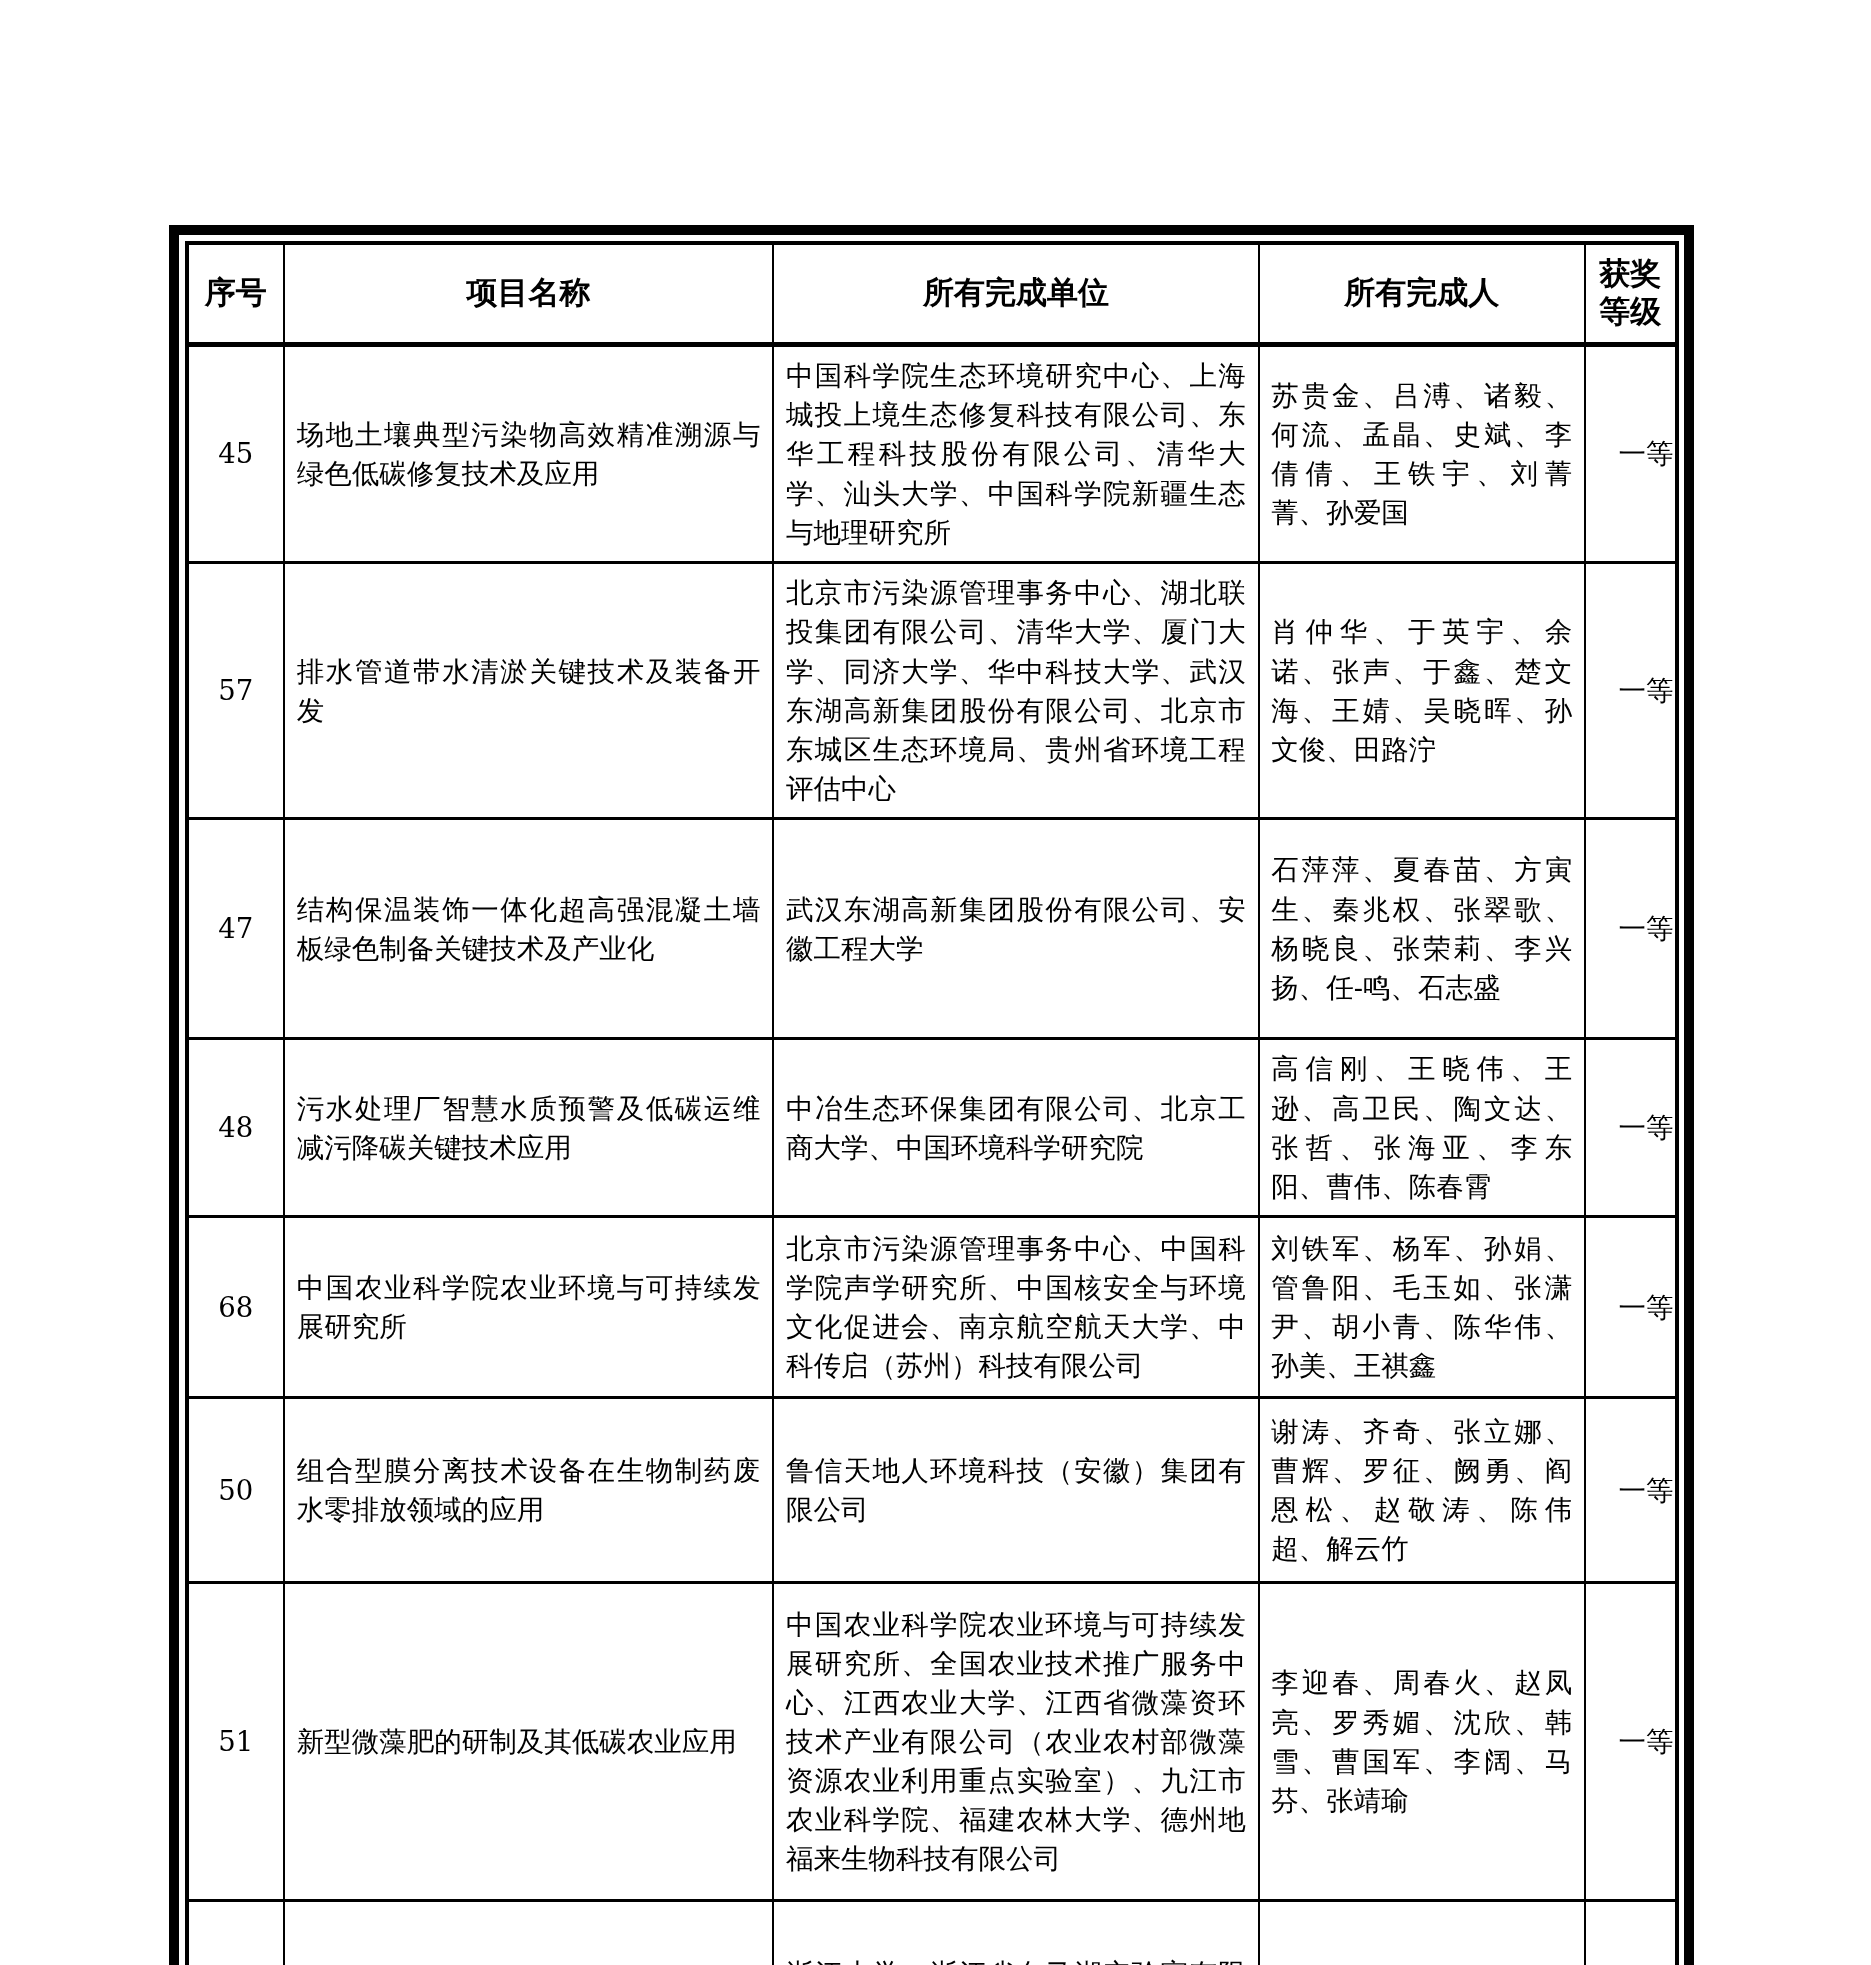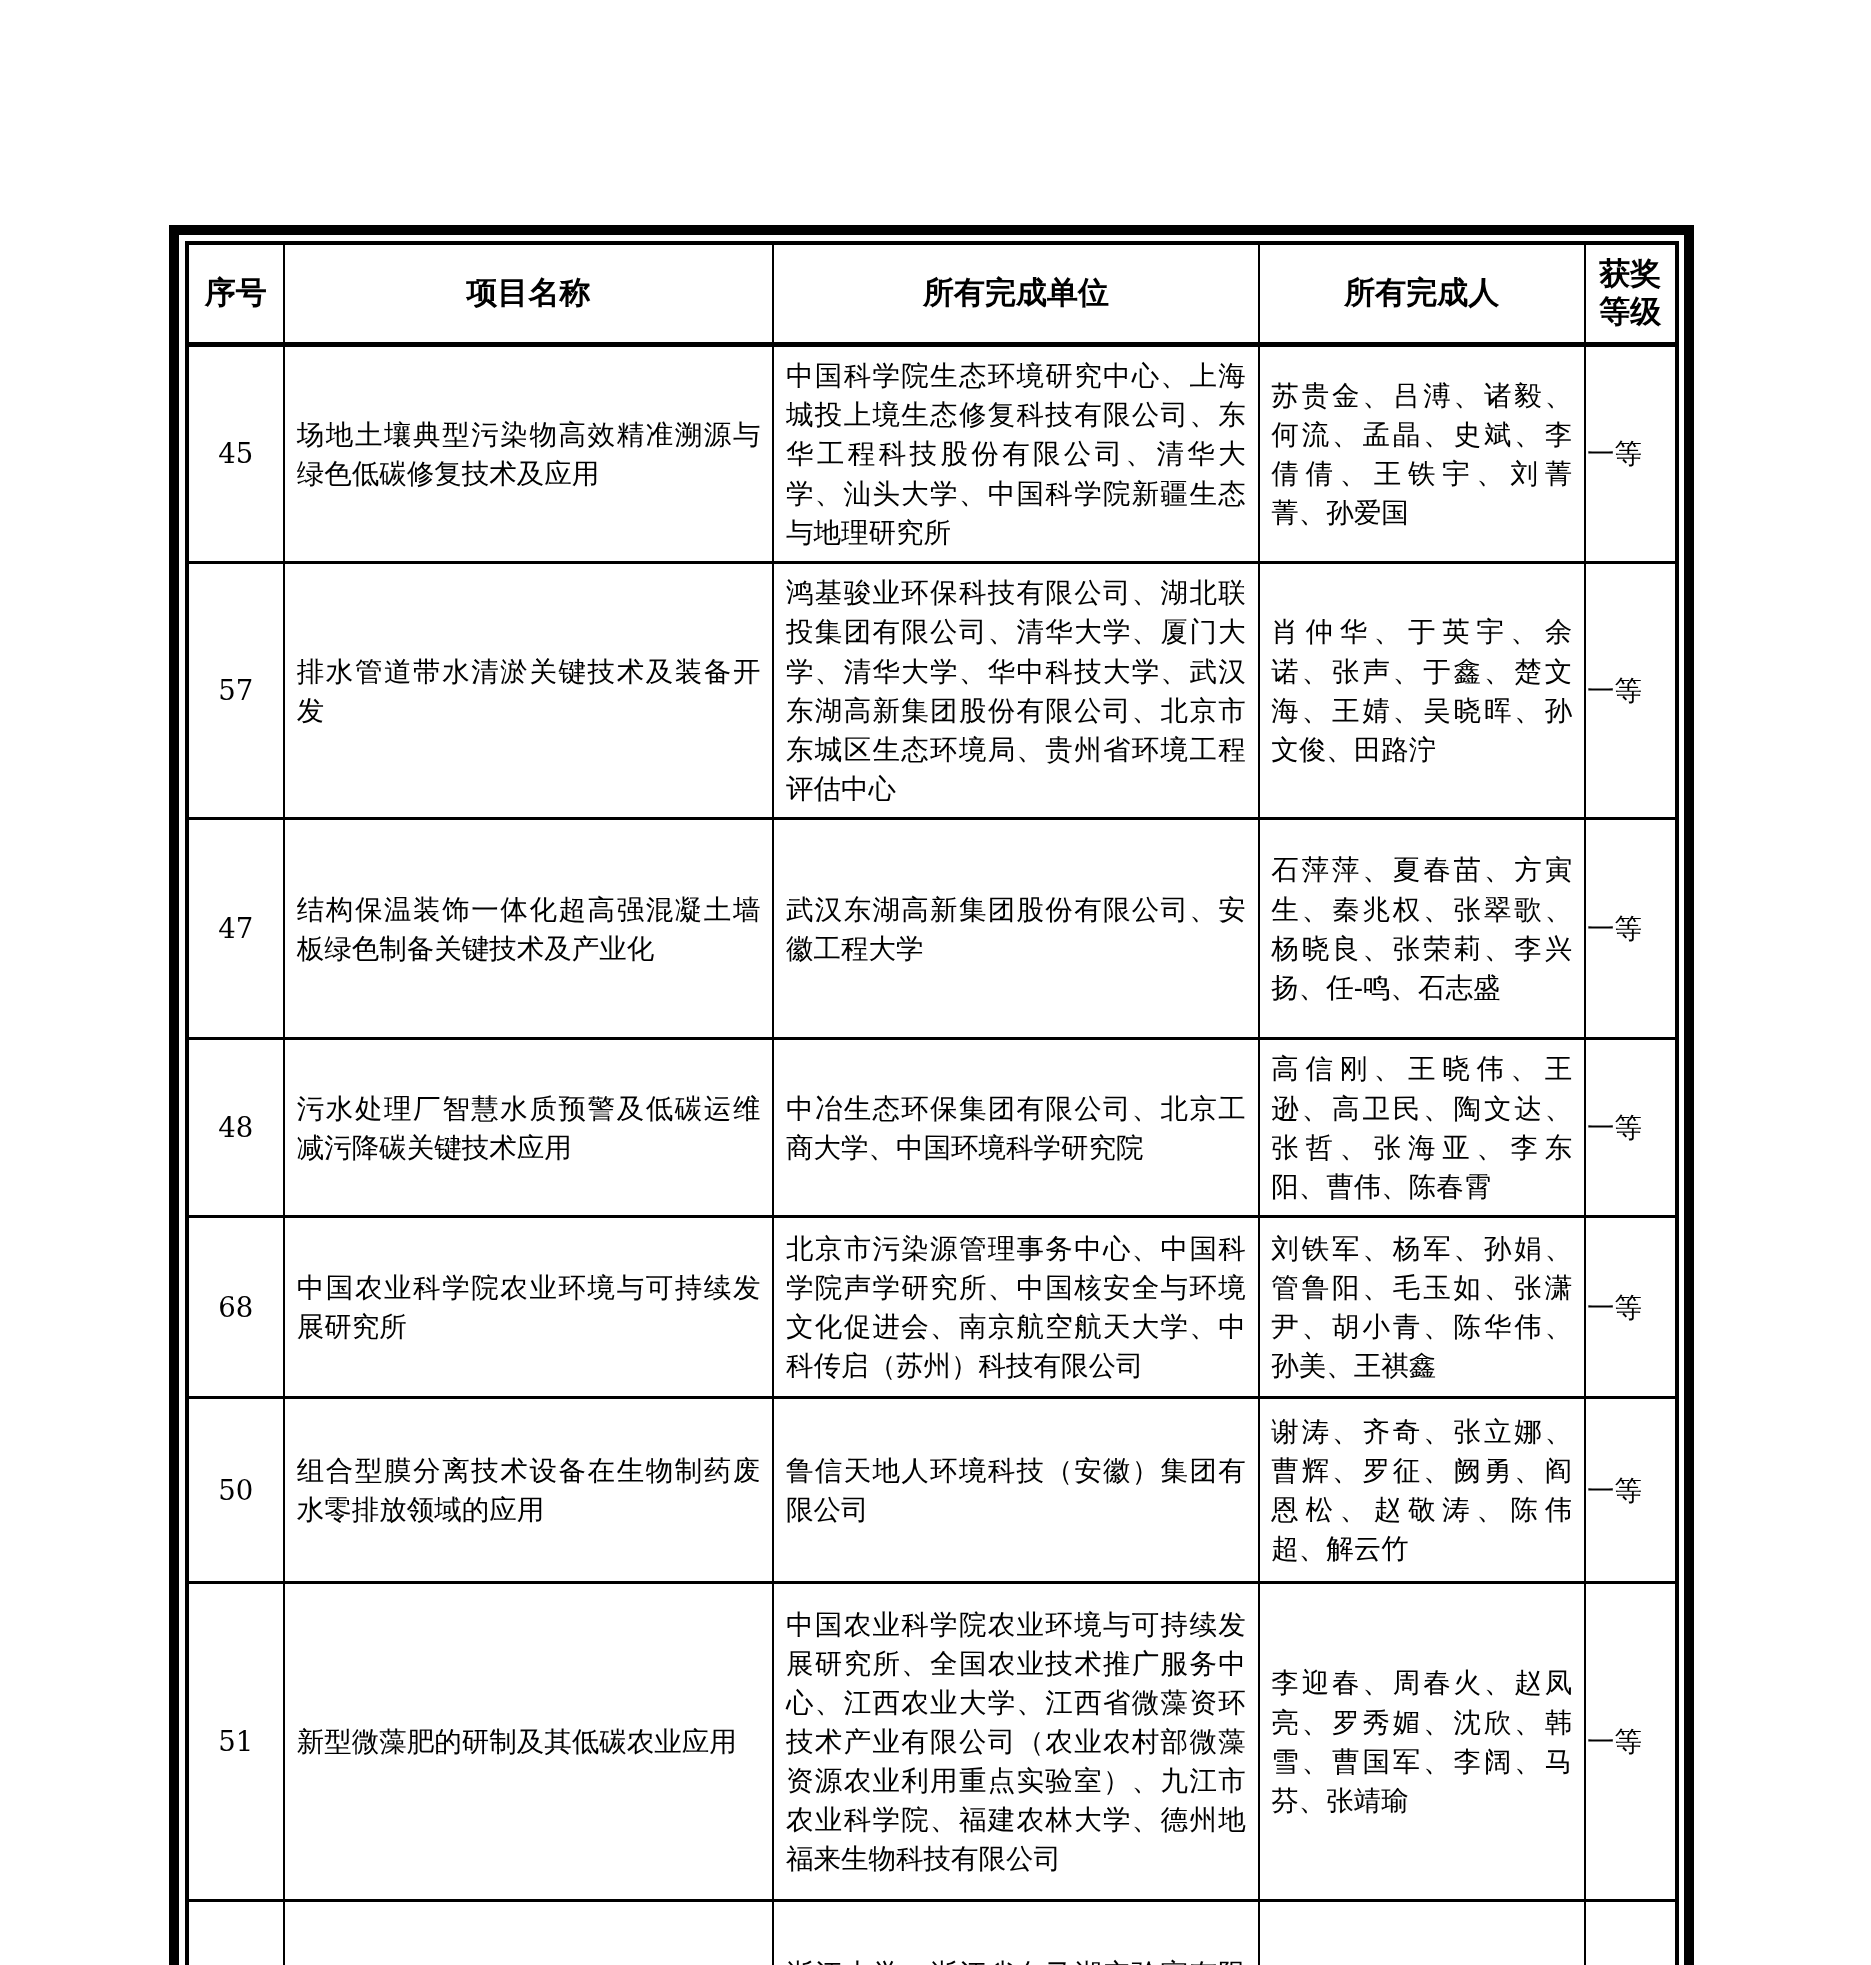--- a/index.html
+++ b/index.html
@@ -59,21 +59,21 @@
   }
   td.c-no {
     text-align: center;
   }
   td.c-proj, td.c-orgs, td.c-people {
     text-align: justify;
     text-justify: inter-ideograph;
     padding: 9.4px 11.8px;
   }
   td.c-grade {
-    text-align: left;
+    text-align: right;
     white-space: nowrap;
   }
 </style>
 </head>
 <body>
 
 <div class="page">
 
   <div class="table-frame">
     <table class="award-table">
@@ -97,21 +97,21 @@
           <tr style="height: 210px;">
     <td class="c-no">45</td>
     <td class="c-proj">场地土壤典型污染物高效精准溯源与绿色低碳修复技术及应用</td>
     <td class="c-orgs">中国科学院生态环境研究中心、上海城投上境生态修复科技有限公司、东华工程科技股份有限公司、清华大学、汕头大学、中国科学院新疆生态与地理研究所</td>
     <td class="c-people">苏贵金、吕溥、诸毅、何流、孟晶、史斌、李倩倩、王铁宇、刘菁菁、孙爱国</td>
     <td class="c-grade">一等</td>
   </tr>
           <tr style="height: 226px;">
     <td class="c-no">57</td>
     <td class="c-proj">排水管道带水清淤关键技术及装备开发</td>
-    <td class="c-orgs">鸿基骏业环保科技有限公司、湖北联投集团有限公司、清华大学、厦门大学、清华大学、华中科技大学、武汉东湖高新集团股份有限公司、北京市东城区生态环境局、贵州省环境工程评估中心</td>
+    <td class="c-orgs">北京市污染源管理事务中心、湖北联投集团有限公司、清华大学、厦门大学、同济大学、华中科技大学、武汉东湖高新集团股份有限公司、北京市东城区生态环境局、贵州省环境工程评估中心</td>
     <td class="c-people">肖仲华、于英宇、余诺、张声、于鑫、楚文海、王婧、吴晓晖、孙文俊、田路泞</td>
     <td class="c-grade">一等</td>
   </tr>
           <tr style="height: 220px;">
     <td class="c-no">47</td>
     <td class="c-proj">结构保温装饰一体化超高强混凝土墙板绿色制备关键技术及产业化</td>
     <td class="c-orgs">武汉东湖高新集团股份有限公司、安徽工程大学</td>
     <td class="c-people">石萍萍、夏春苗、方寅生、秦兆权、张翠歌、杨晓良、张荣莉、李兴扬、任-鸣、石志盛</td>
     <td class="c-grade">一等</td>
   </tr>

